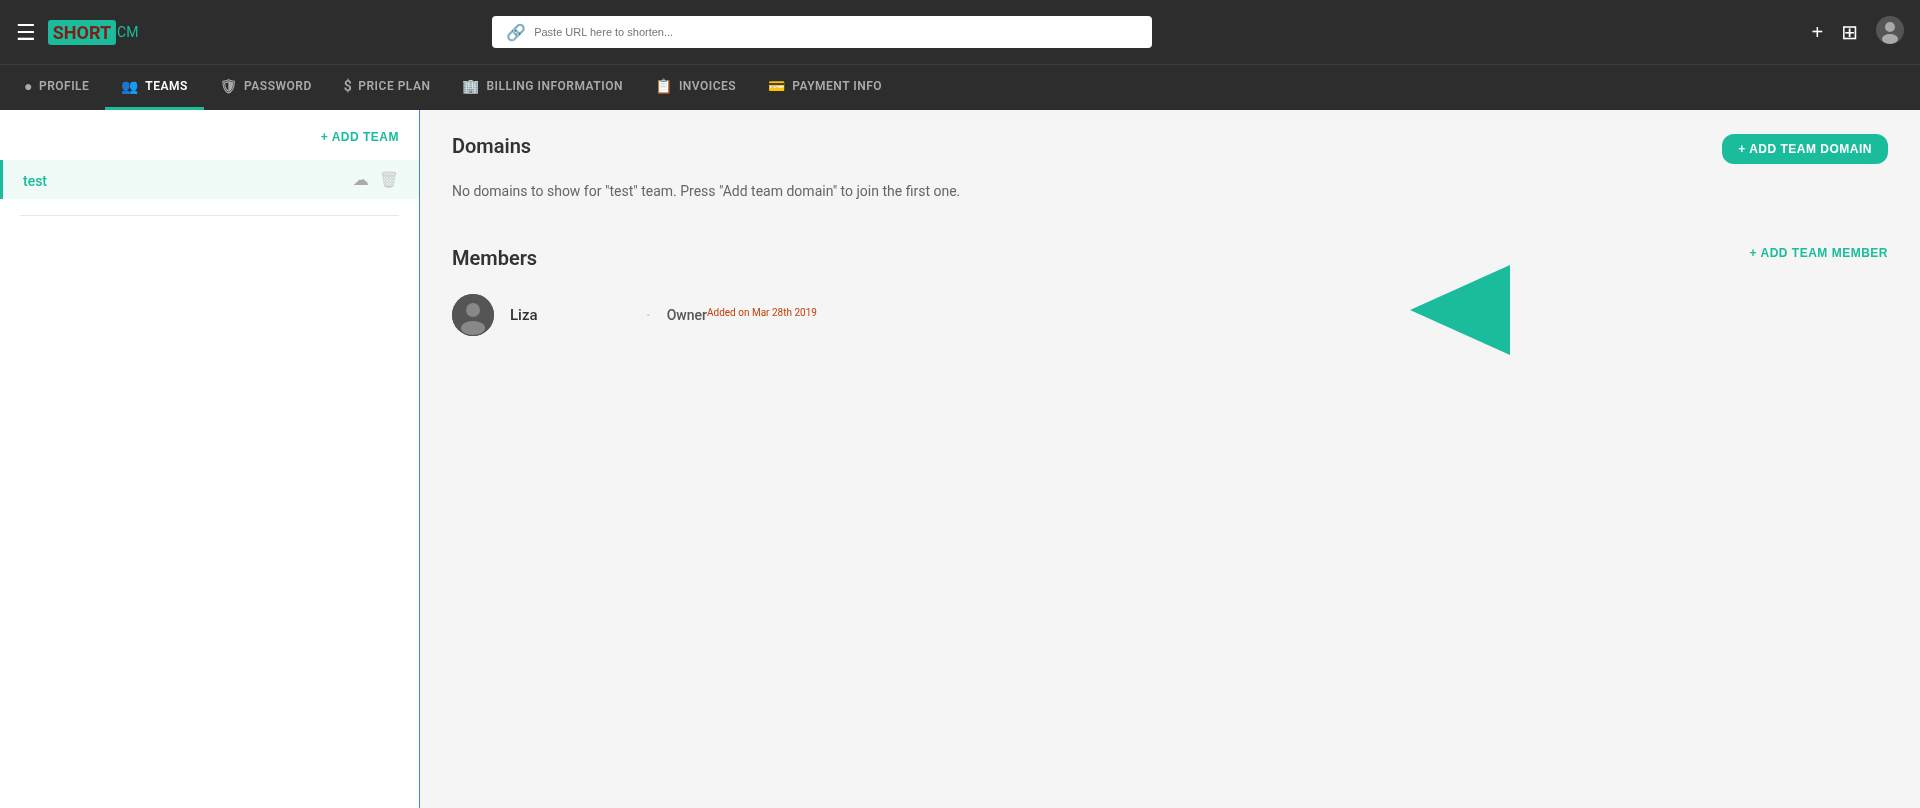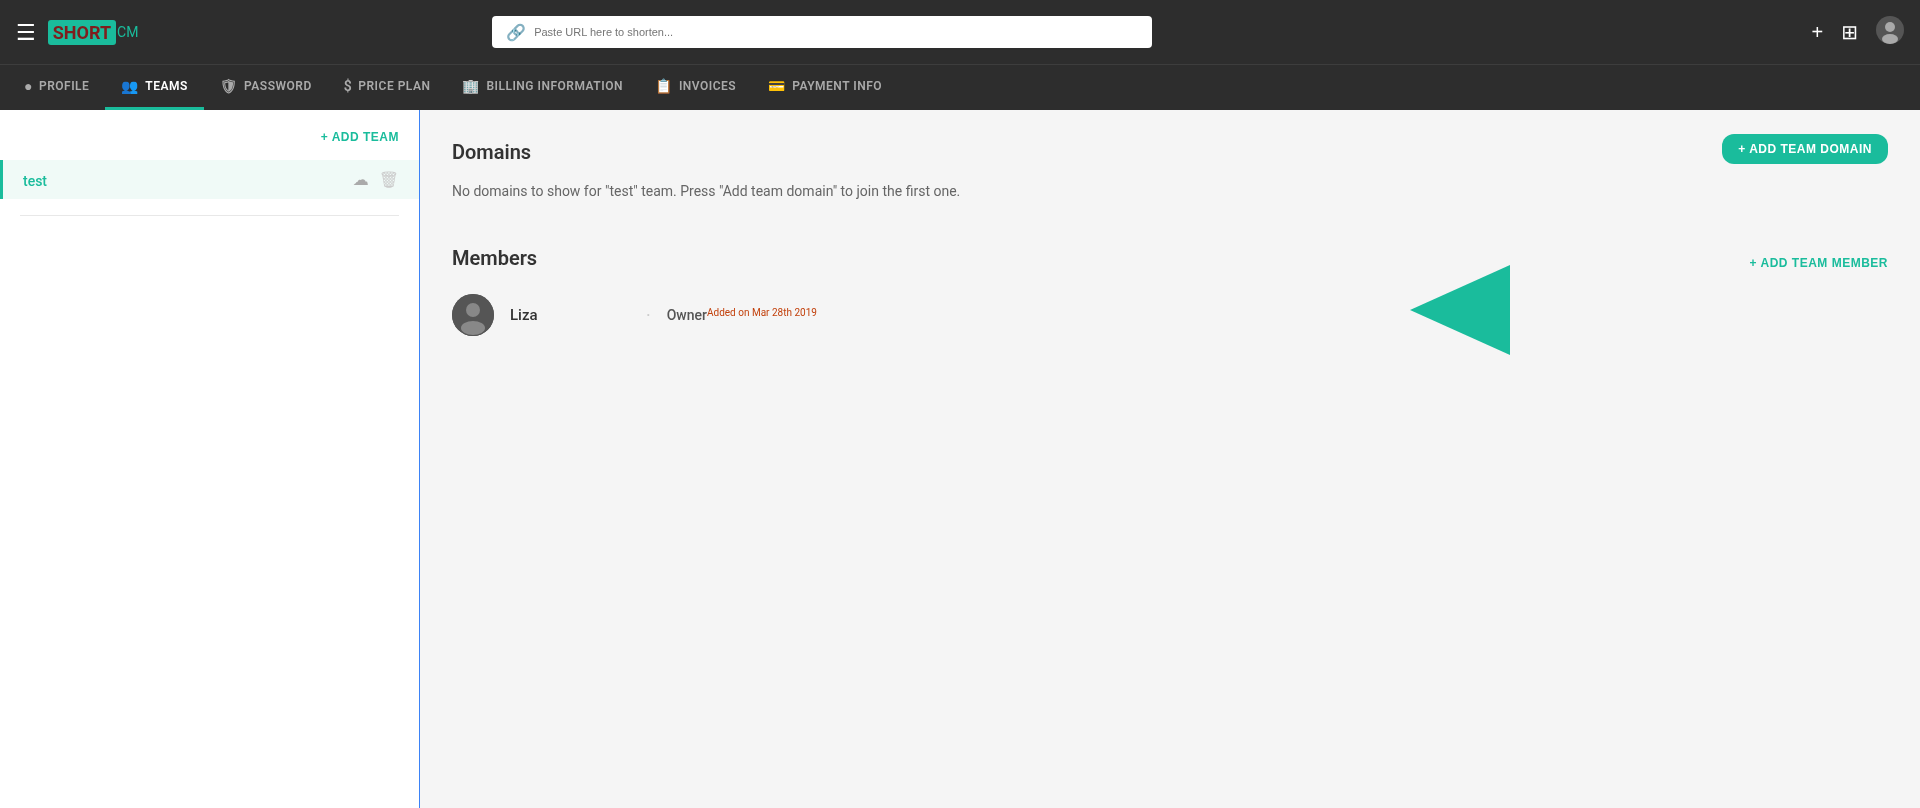--- a/index.html
+++ b/index.html
@@ -183,21 +183,21 @@
     
     .right-panel {
       flex: 1;
       padding: 24px 32px;
       position: relative;
     }
 
     
     .section-header {
       display: flex;
-      align-items: flex-end;
+      align-items: flex-start;
       justify-content: space-between;
       margin-bottom: 16px;
     }
     .section-title {
       font-size: 20px;
       font-weight: 600;
       color: #333;
     }
     .btn-teal {
       background: #1abc9c;

